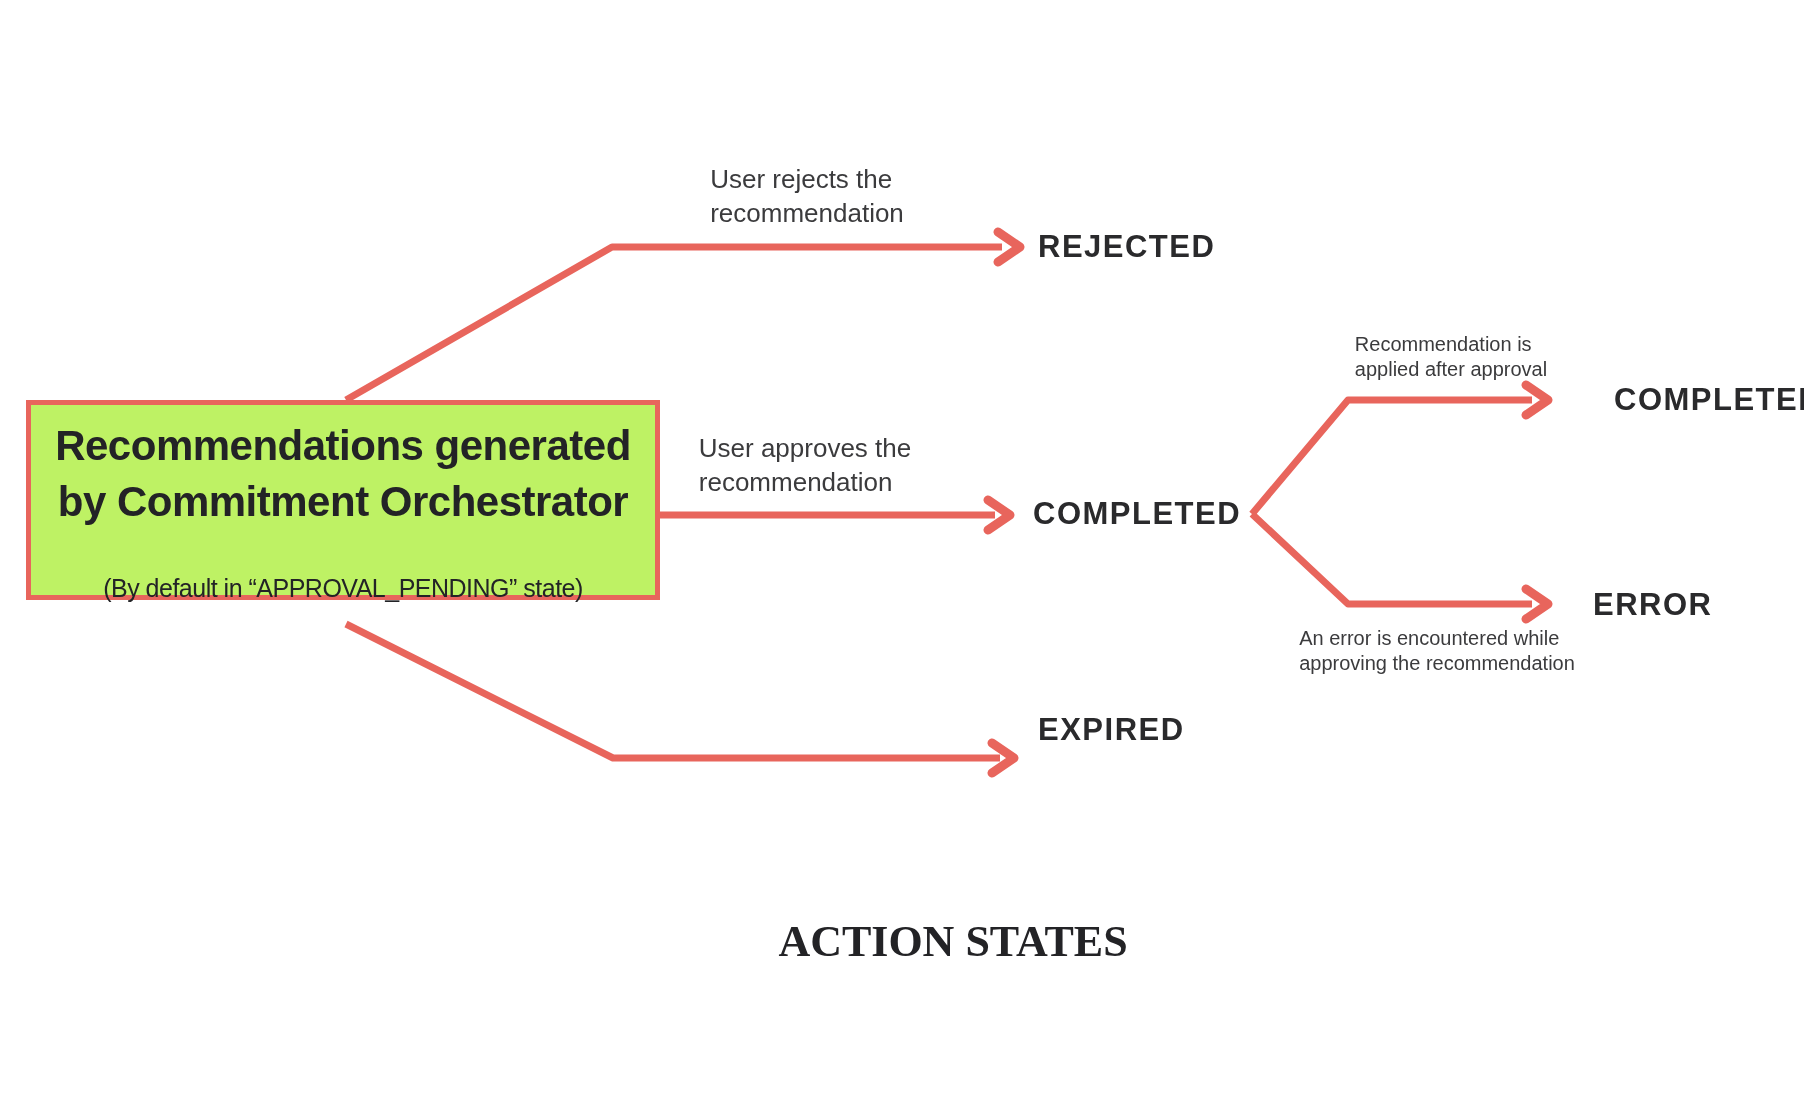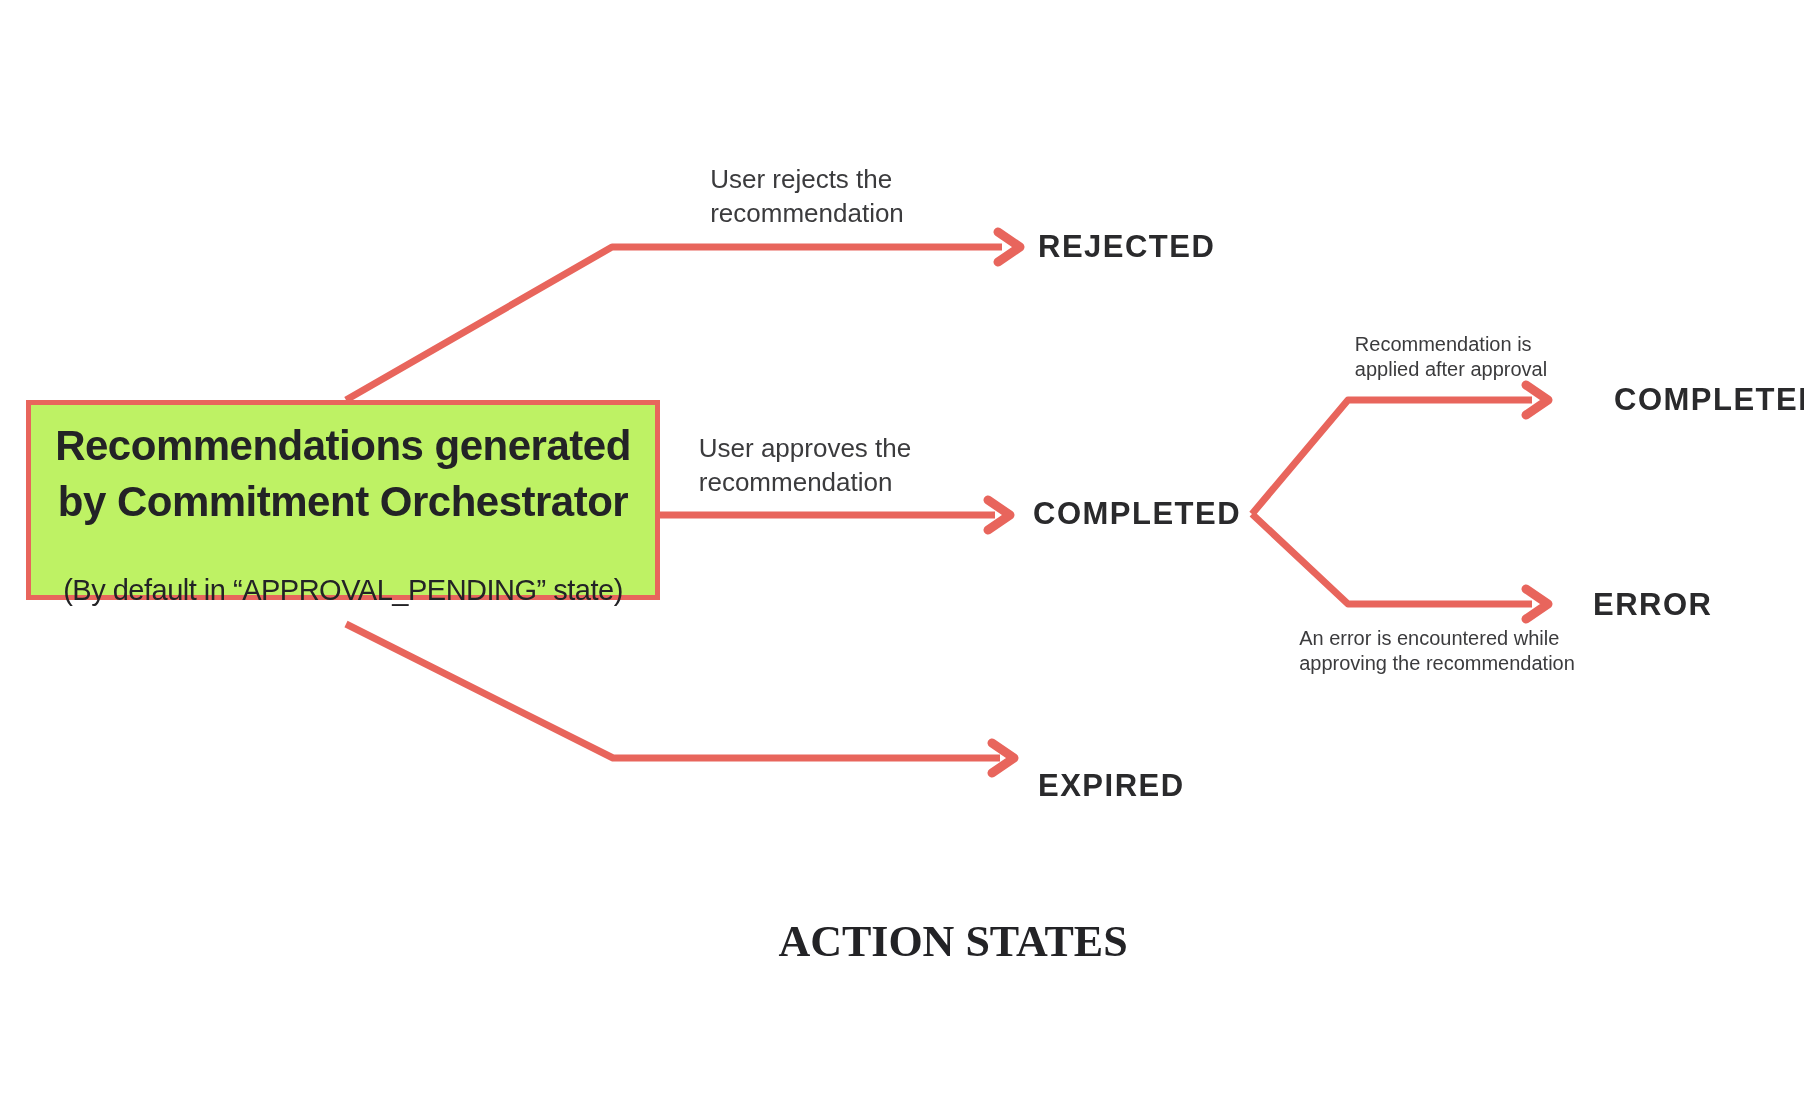--- a/index.html
+++ b/index.html
@@ -55,21 +55,21 @@
     font-weight: bold;
     font-size: 42px;
     line-height: 56px;
     letter-spacing: -0.5px;
     white-space: nowrap;
   }
   .source-subheading {
     margin-top: 44px;
     color: var(--heading-color, #232326);
     font-weight: 400;
-    font-size: 29px;
+    font-size: 25px;
     letter-spacing: -0.5px;
     white-space: nowrap;
   }
   .state-label {
     position: absolute;
     transform: translateY(-50%);
     color: var(--state-color, #2A2A2C);
     font-size: 31px;
     font-weight: 700;
     letter-spacing: 1.5px;
@@ -148,17 +148,17 @@
   <div class="edge-label small" style="left:1451px; top:332px;">
     <div>Recommendation is</div>
     <div>applied after approval</div>
   </div>
 
 
   <div class="state-label" style="left:1038px; top:247px;">REJECTED</div>
   <div class="state-label" style="left:1033px; top:514px;">COMPLETED</div>
   <div class="state-label" style="left:1614px; top:400px;">COMPLETED</div>
   <div class="state-label" style="left:1593px; top:605px;">ERROR</div>
-  <div class="state-label" style="left:1038px; top:786px;">EXPIRED</div>
+  <div class="state-label" style="left:1038px; top:730px;">EXPIRED</div>
 
   <div class="diagram-title" style="left:953px; top:941px;">ACTION STATES</div>
 
 </div>
 
 </body></html>

